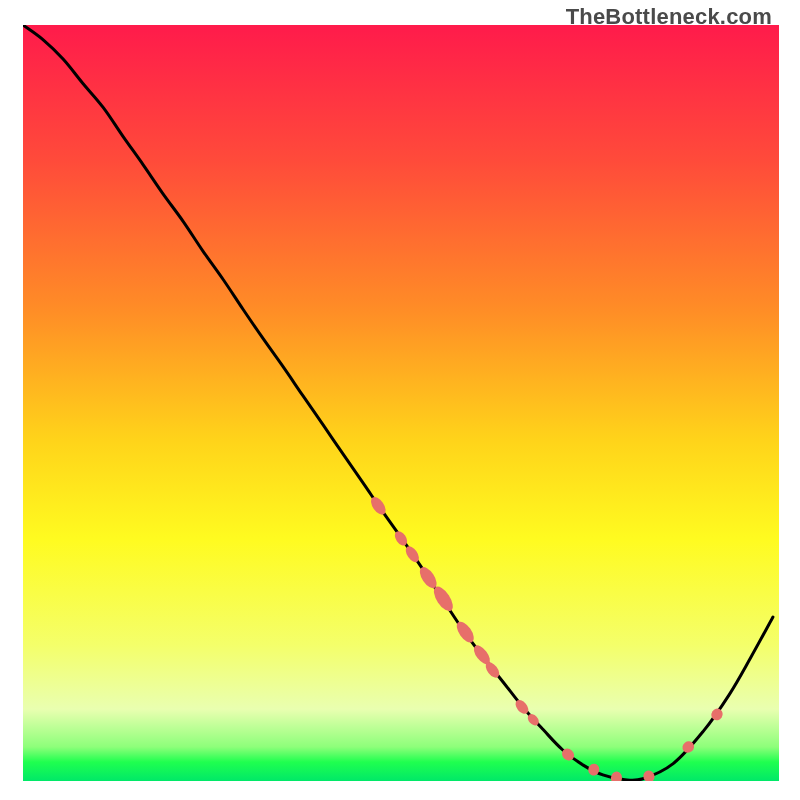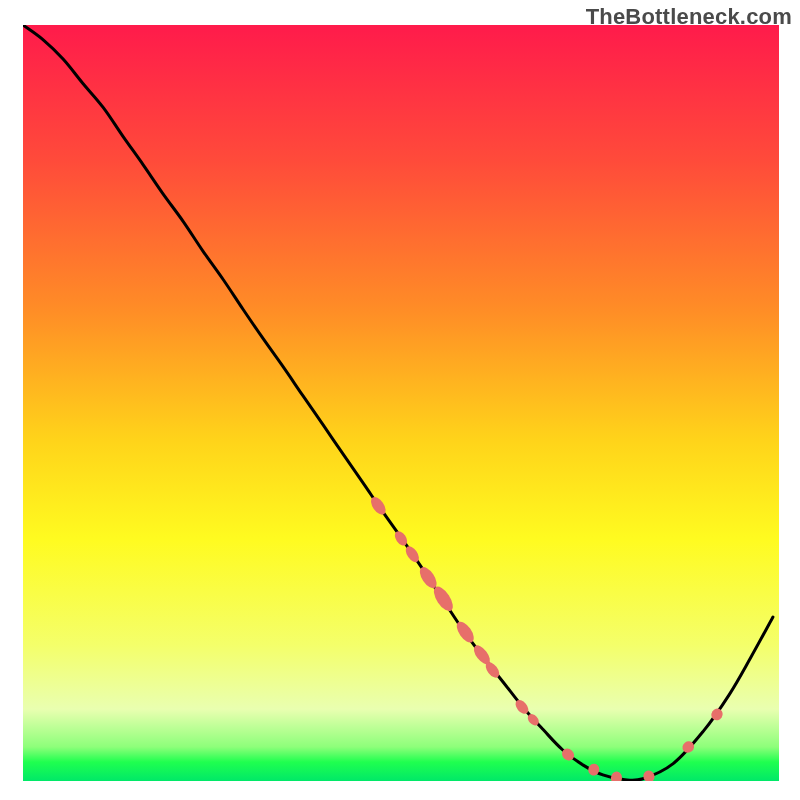--- a/index.html
+++ b/index.html
@@ -12,21 +12,21 @@
     overflow: hidden;
   }
   .stage {
     position: relative;
     width: 800px;
     height: 800px;
   }
   .credit {
     position: absolute;
     top: 4px;
-    right: 8px;
+    right: 28px;
     font-size: 22px;
     font-weight: 600;
     color: #4a4a4a;
     letter-spacing: 0.2px;
   }
   svg {
     position: absolute;
     top: 0;
     left: 0;
   }

